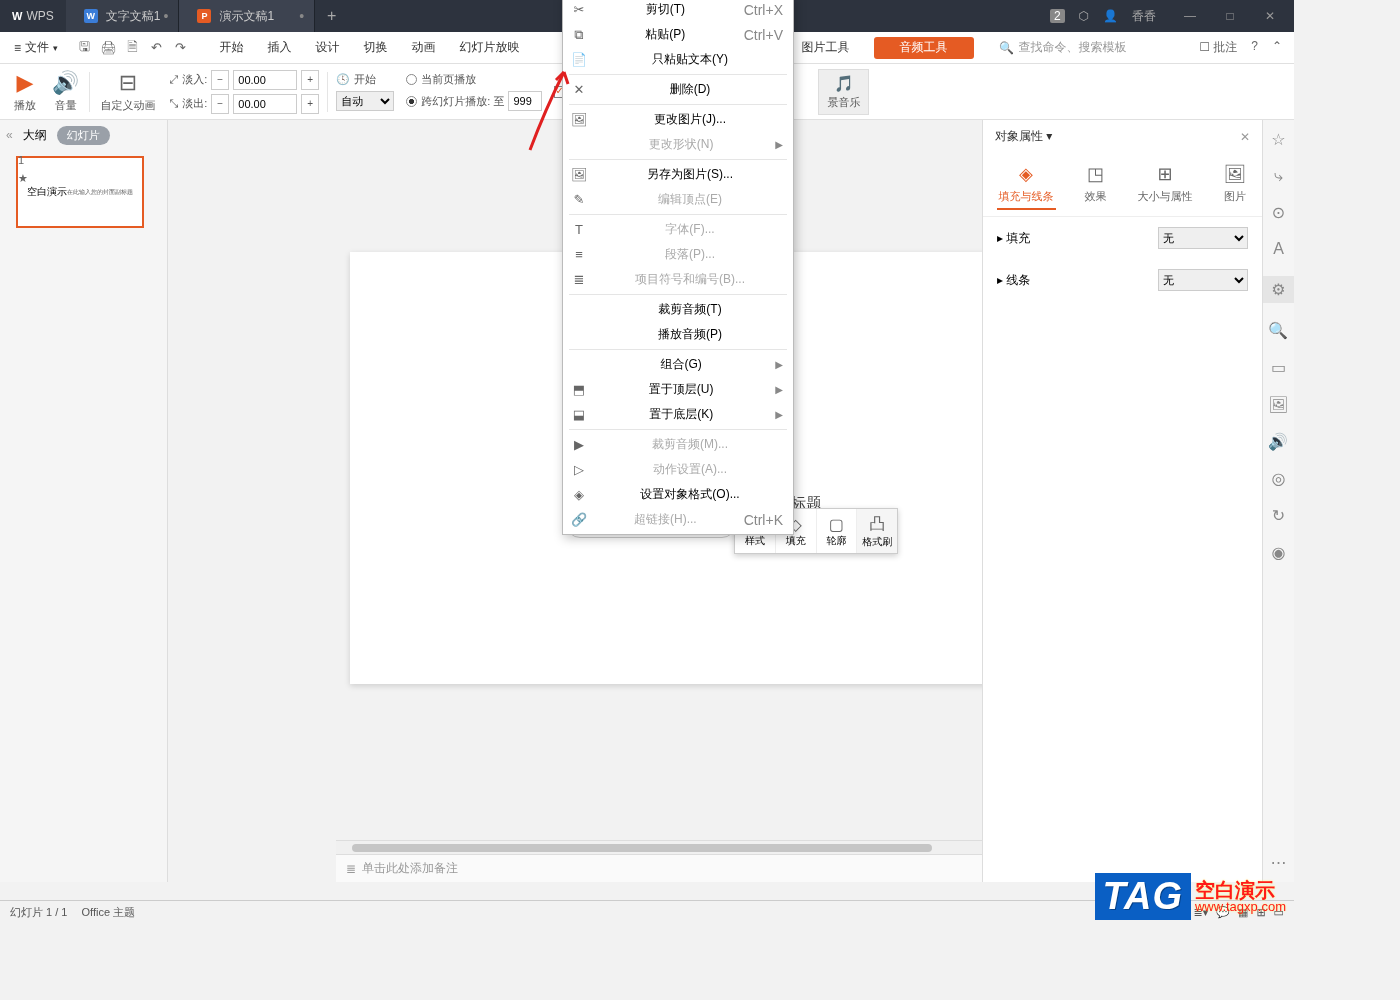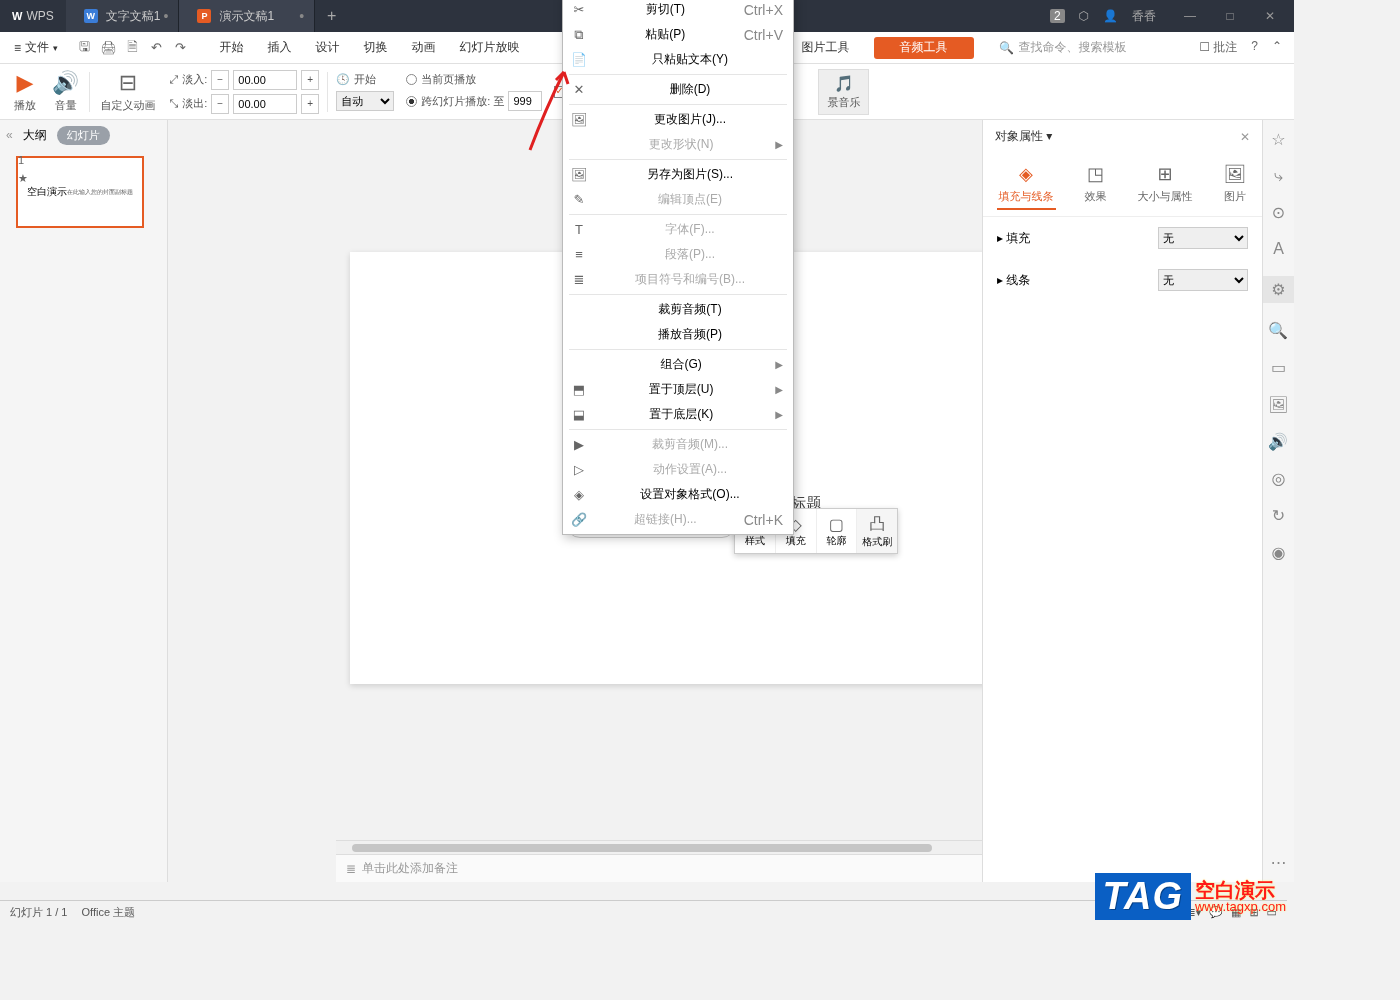--- a/index.html
+++ b/index.html
@@ -83,21 +83,21 @@
 .rightpanel .tabs .tab.active { color: #e55b23; border-bottom: 2px solid #e55b23; }
 .rightpanel .tabs .ico { font-size: 18px; }
 .rightpanel .sect { padding: 10px 14px; display: flex; justify-content: space-between; align-items: center; }
 .rightpanel select { width: 90px; height: 22px; border: 1px solid #ccc; font-size: 11px; }
 
 
 .iconstrip { position: absolute; right: 0; top: 120px; width: 32px; bottom: 42px; background: #f5f5f5; border-left: 1px solid #ddd; display: flex; flex-direction: column; align-items: center; padding-top: 10px; gap: 18px; color: #888; font-size: 16px; }
 .iconstrip .active { background: #e5e5e5; width: 100%; display: flex; justify-content: center; padding: 4px 0; }
 
 
-.statusbar { position: absolute; bottom: 0; left: 0; right: 7px; height: 24px; background: #f2f2f2; border-top: 1px solid #ccc; display: flex; align-items: center; font-size: 11px; color: #555; padding: 0 10px; gap: 14px; }
+.statusbar { position: absolute; bottom: 0; left: 0; right: 0; height: 24px; background: #f2f2f2; border-top: 1px solid #ccc; display: flex; align-items: center; font-size: 11px; color: #555; padding: 0 10px; gap: 14px; }
 .statusbar .right { margin-left: auto; display: flex; gap: 8px; align-items: center; }
 
 
 .ctxmenu { position: absolute; left: 562px; top: -6px; width: 232px; background: #fff; border: 1px solid #bbb; box-shadow: 2px 3px 10px rgba(0,0,0,0.25); font-size: 12px; z-index: 100; padding: 2px 0; }
 .ctxmenu .row { display: flex; align-items: center; height: 25px; padding: 0 10px 0 8px; gap: 10px; }
 .ctxmenu .row.disabled { color: #aaa; }
 .ctxmenu .sep { height: 1px; background: #e5e5e5; margin: 2px 6px; }
 .ctxmenu .ico { width: 16px; text-align: center; color: #666; font-size: 13px; }
 .ctxmenu .label { flex: 1; text-align: center; }
 .ctxmenu .sc { color: #888; font-size: 14px; }

